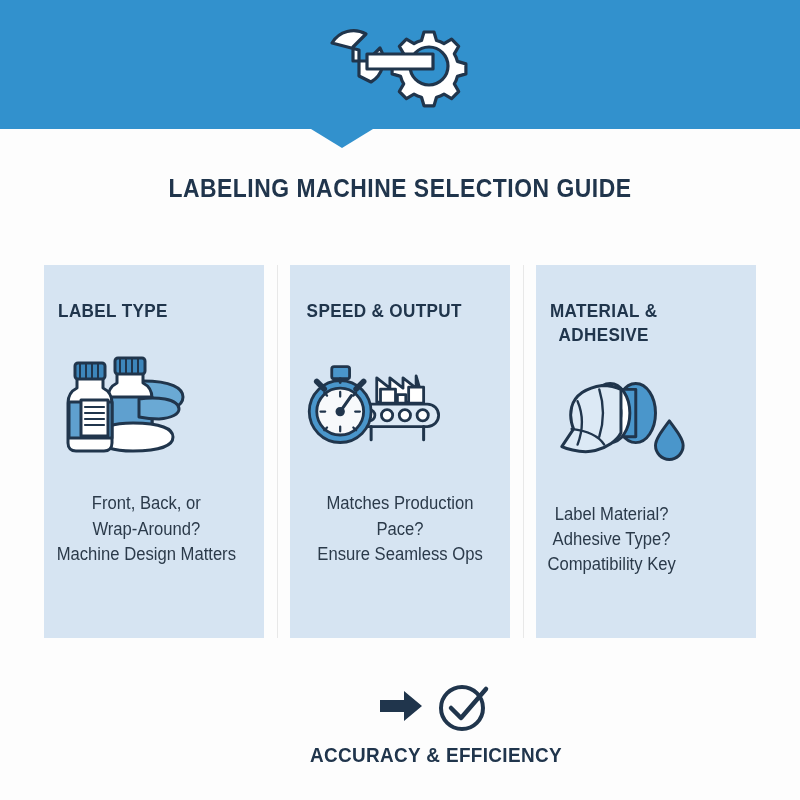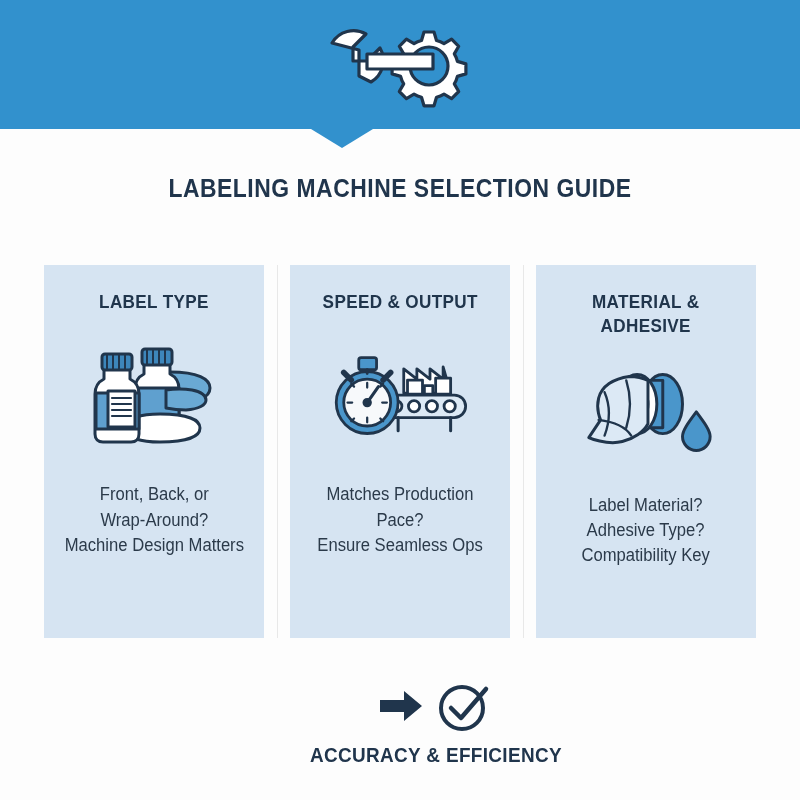--- a/index.html
+++ b/index.html
@@ -76,24 +76,24 @@
     height: 373px;
     display: flex;
     justify-content: space-between;
     align-items: stretch;
   }
   .card {
     position: relative;
     width: 220px;
     background: #d6e4f2;
     box-sizing: border-box;
-    padding: 25px 8px 0 8px;
+    padding: 34px 8px 0 8px;
     display: flex;
     flex-direction: column;
-    align-items: center;
+    align-items: flex-start;
   }
   .card-title {
     font-family: "Liberation Sans Narrow", "Liberation Sans", sans-serif;
     font-size: 19px;
     font-weight: bold;
     letter-spacing: 0.4px;
     color: #20354c;
     text-align: center;
     line-height: 1.28;
     transform: scaleX(0.9);

